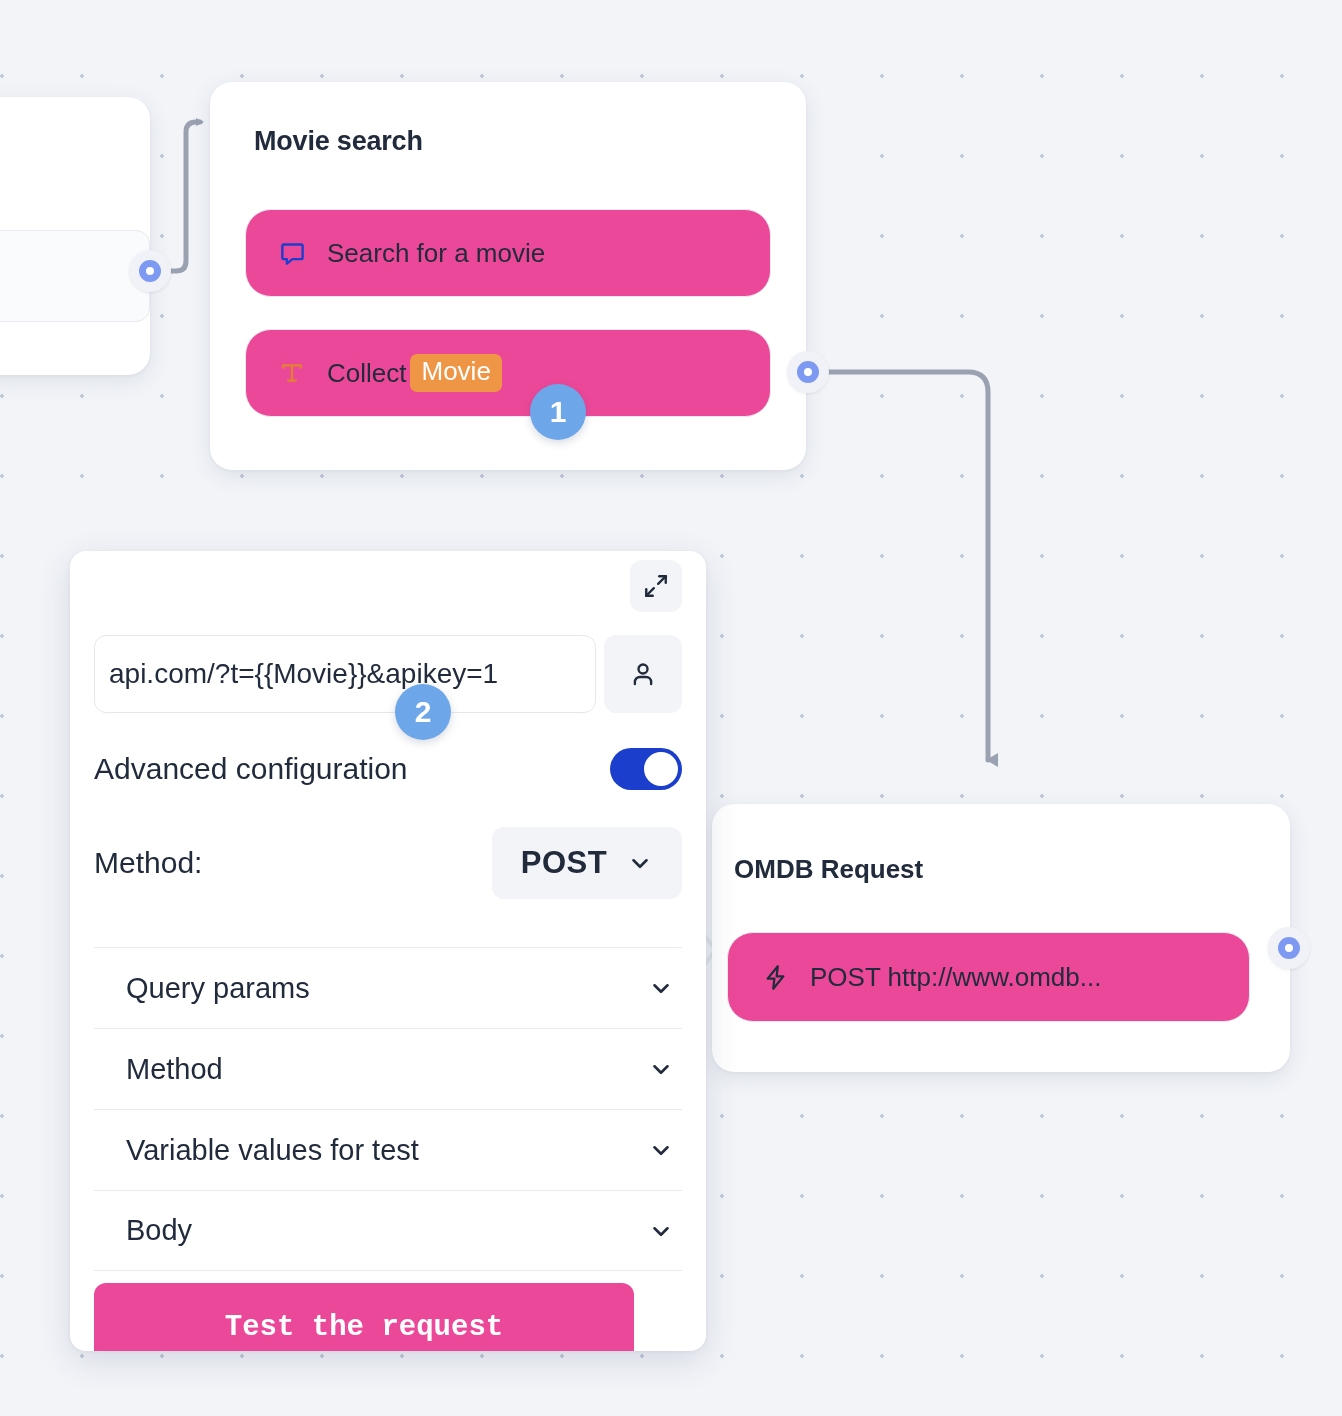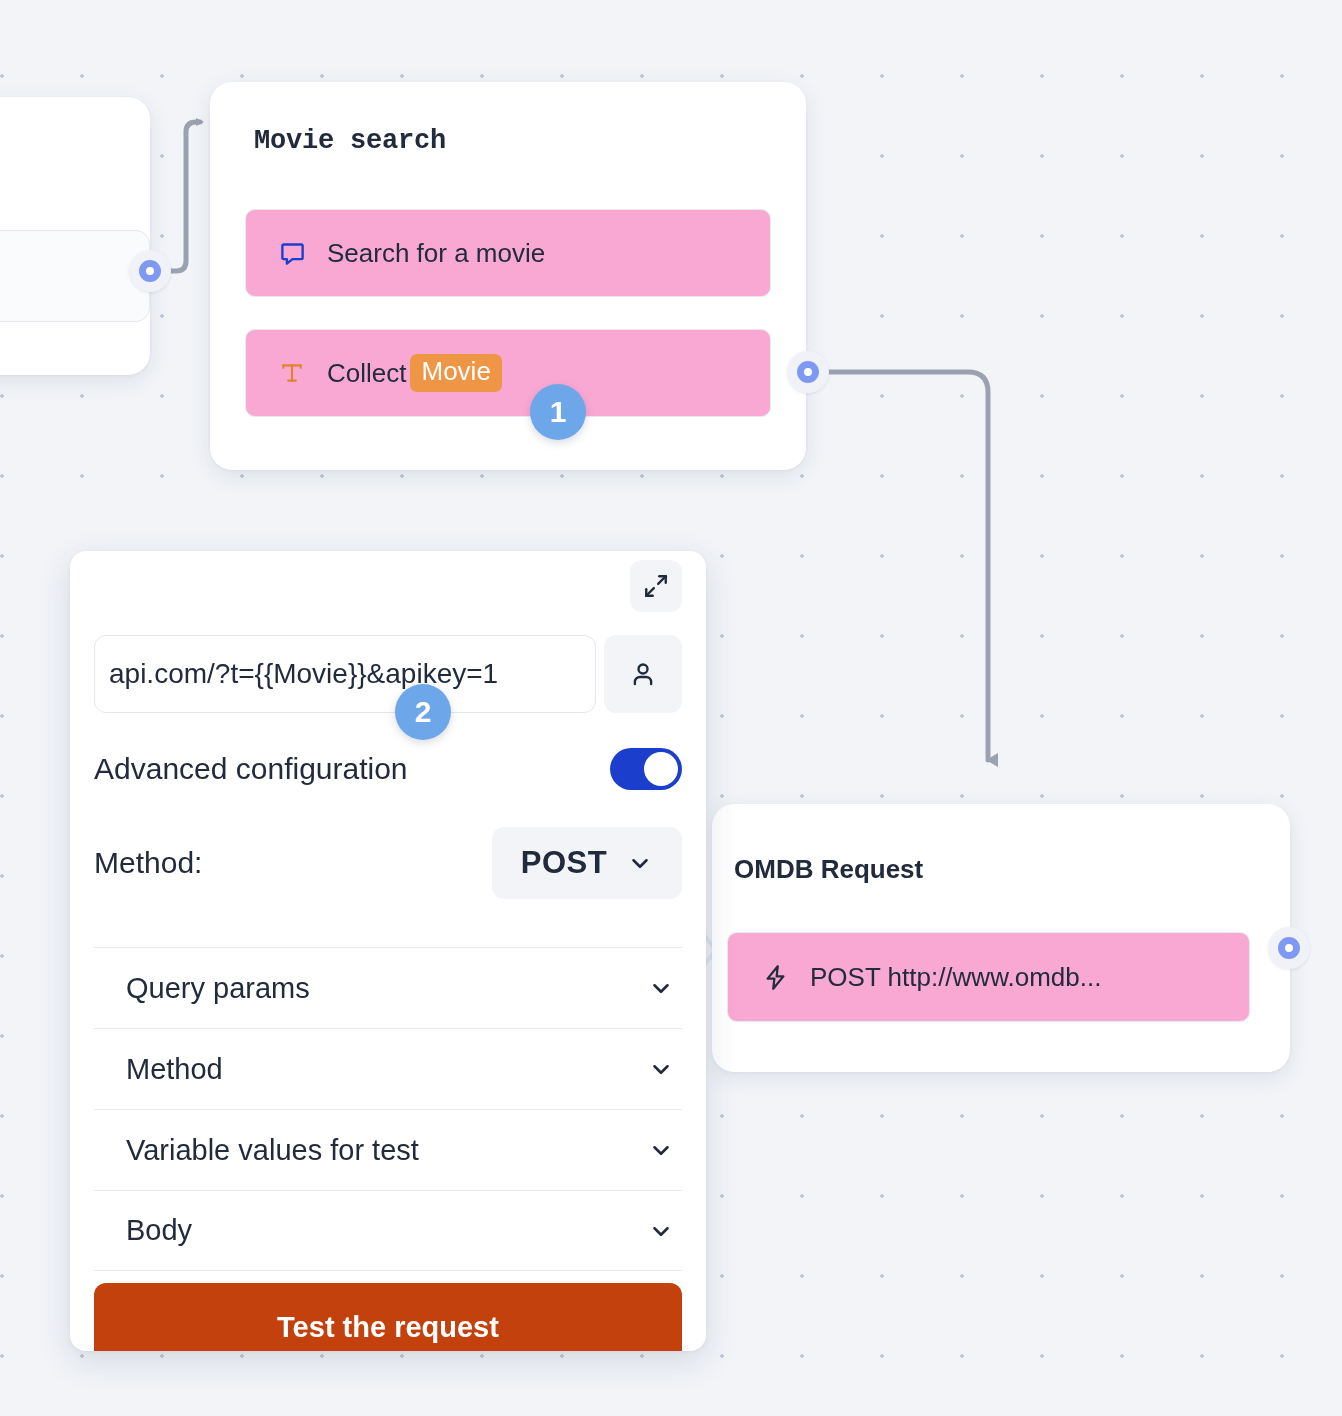--- a/index.html
+++ b/index.html
@@ -60,30 +60,29 @@
     padding: 0;
   }
   #node-movie .node-title {
     position: absolute;
     left: 44px;
     top: 44px;
     font-size: 27px;
     font-weight: 700;
     color: #222b3c;
     letter-spacing: -0.2px;
-    font-family: Liberation Mono, monospace;
   }
   .row-box {
     position: absolute;
     left: 35px;
     width: 526px;
     height: 88px;
     border: 1px solid #e8eaf0;
-    border-radius: 10px;
-    background: #f9a8d4;
+    border-radius: 26px;
+    background: #ec4899;
     display: flex;
     align-items: center;
     box-sizing: border-box;
     padding-left: 31px;
   }
   #row-search { top: 127px; }
   #row-collect { top: 247px; }
   .row-icon {
     width: 30px;
     height: 30px;
@@ -313,27 +312,27 @@
   }
   .acc-item:last-of-type { border-bottom: 1px solid #e9ebf1; }
   .acc-label {
     font-size: 29px;
     color: #222b3c;
   }
   #test-btn {
     position: absolute;
     left: 24px;
     top: 732px;
-    width: 588px;
+    width: 540px;
     height: 88px;
-    background: #c2410c;
+    background: #ec4899;
     color: #ffffff;
     border: none;
     border-radius: 12px;
-    font-family: Liberation Sans, sans-serif;
+    font-family: Liberation Mono, monospace;
     font-size: 29px;
     font-weight: 700;
     cursor: pointer;
   }
 
   
   .step-badge {
     position: absolute;
     width: 56px;
     height: 56px;

